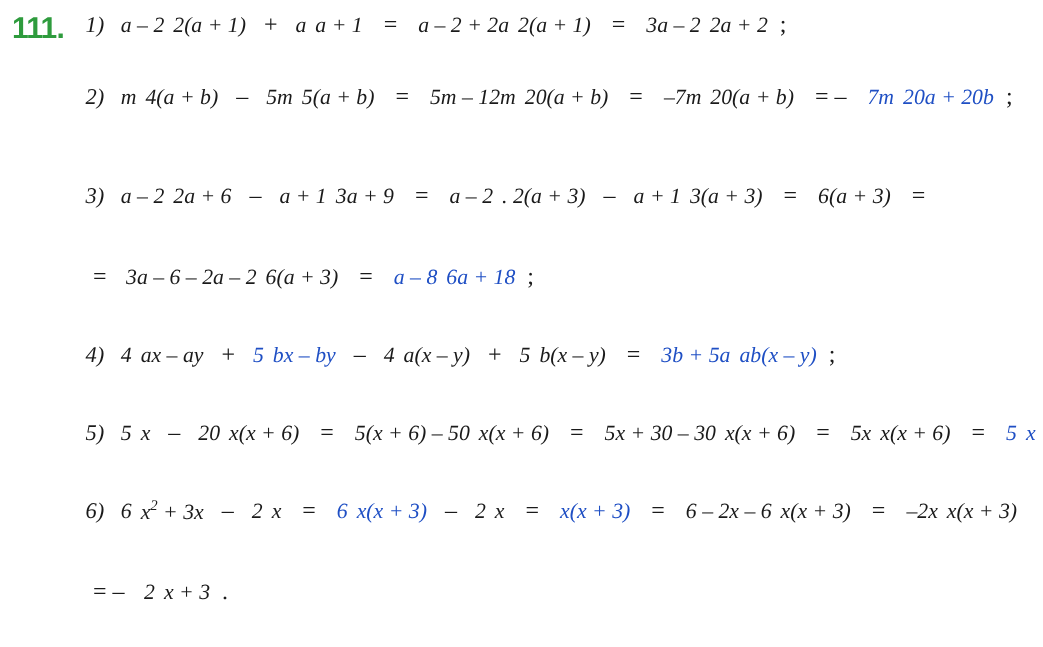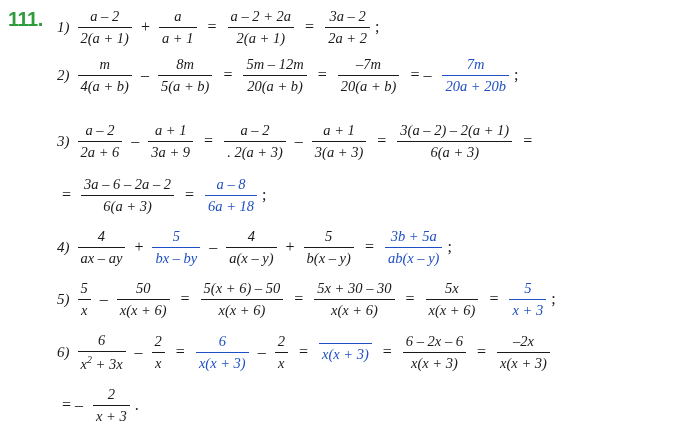--- a/index.html
+++ b/index.html
@@ -47,21 +47,21 @@
     font-size: 16px;
     margin: 0 7px;
     font-family: "Liberation Serif", serif;
   }
   .eq {
     font-size: 16px;
     margin: 0 9px;
   }
   .frac {
     display: inline-flex;
-    flex-direction: column;
+    flex-direction: row;
     align-items: center;
     vertical-align: middle;
     margin: 0 2px;
     font-style: italic;
     font-size: 14.5px;
     line-height: 1.15;
   }
   .frac .num, .frac .den {
     padding: 0 3px;
     white-space: nowrap;
@@ -129,21 +129,21 @@
       </div>
       <div class="row" style="top: 56px; left: 57px;">
         <span class="item-label">2)</span>
         <span class="frac">
           <span class="num">m</span>
           <span class="bar"></span>
           <span class="den">4(a + b)</span>
         </span>
         <span class="op">–</span>
         <span class="frac">
-          <span class="num">8m</span>
+          <span class="num">5m</span>
           <span class="bar"></span>
           <span class="den">5(a + b)</span>
         </span>
         <span class="eq">=</span>
         <span class="frac">
           <span class="num">5m – 12m</span>
           <span class="bar"></span>
           <span class="den">20(a + b)</span>
         </span>
         <span class="eq">=</span>
@@ -180,21 +180,20 @@
           <span class="den">. 2(a + 3)</span>
         </span>
         <span class="op">–</span>
         <span class="frac">
           <span class="num">a + 1</span>
           <span class="bar"></span>
           <span class="den">3(a + 3)</span>
         </span>
         <span class="eq">=</span>
         <span class="frac">
-          <span class="num">3(a – 2) – 2(a + 1)</span>
           <span class="bar"></span>
           <span class="den">6(a + 3)</span>
         </span>
         <span class="eq">=</span>
       </div>
       <div class="row" style="top: 176px; left: 62px;">
         <span class="lead-eq">=</span>
         <span class="frac">
           <span class="num">3a – 6 – 2a – 2</span>
           <span class="bar"></span>
@@ -243,21 +242,21 @@
       </div>
       <div class="row" style="top: 280px; left: 57px;">
         <span class="item-label">5)</span>
         <span class="frac">
           <span class="num">5</span>
           <span class="bar"></span>
           <span class="den">x</span>
         </span>
         <span class="op">–</span>
         <span class="frac">
-          <span class="num">50</span>
+          <span class="num">20</span>
           <span class="bar"></span>
           <span class="den">x(x + 6)</span>
         </span>
         <span class="eq">=</span>
         <span class="frac">
           <span class="num">5(x + 6) – 50</span>
           <span class="bar"></span>
           <span class="den">x(x + 6)</span>
         </span>
         <span class="eq">=</span>

